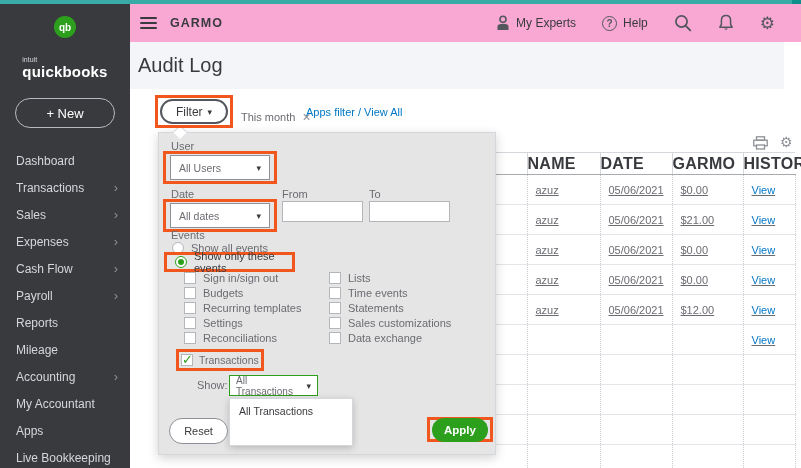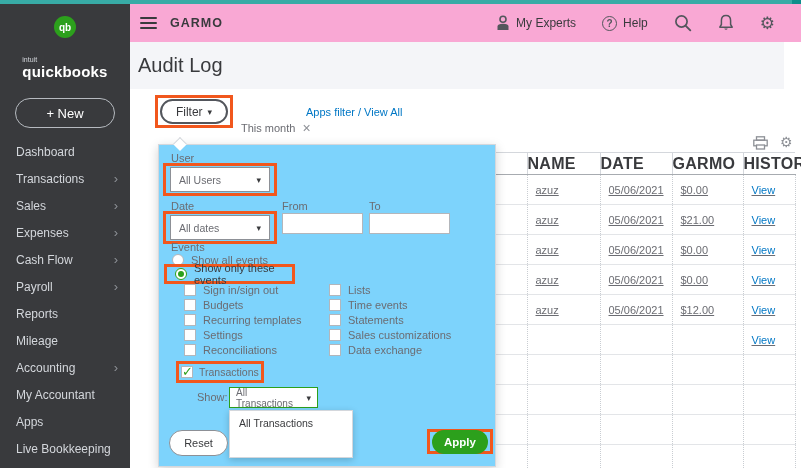--- a/index.html
+++ b/index.html
@@ -15,21 +15,21 @@
   .topstrip { position:absolute; left:0; top:0; width:801px; height:4px; background:#38aba6; z-index:50; }
   .topstrip-end { position:absolute; right:0; top:0; width:9px; height:4px; background:#0d8f8b; }
 
   
   .sidebar { position:absolute; left:0; top:4px; width:130px; height:464px; background:#393a3d; z-index:10; }
   .logo { display:flex; align-items:center; gap:18px; padding:12px 12px 6px 12px; cursor:pointer;flex-direction:column; }
   .qb-badge { width:22px; height:22px; border-radius:50%; background:#2ca01c; color:#fff; font-size:10px; font-weight:bold; display:flex; align-items:center; justify-content:center; }
   .logo-text { color:#fff; line-height:1; }
   .logo-sub { font-size:7px; display:block; margin-bottom:1px; color:#d4d7dc; }
   .logo-main { font-size:15px; font-weight:bold; letter-spacing:0.2px; }
-  .new-btn { margin:12px 15px 10px 15px; width:100px; height:30px; border:1.5px solid #b6bac0; border-radius:16px; background:transparent; color:#fff; font-size:13px; display:flex; align-items:center; justify-content:center; cursor:pointer; }
+  .new-btn { margin:12px 15px 19px 15px; width:100px; height:30px; border:1.5px solid #b6bac0; border-radius:16px; background:transparent; color:#fff; font-size:13px; display:flex; align-items:center; justify-content:center; cursor:pointer; }
   .nav { margin-top:4px; }
   .nav-item { height:27px; padding:0 12px 0 16px; display:flex; align-items:center; justify-content:space-between; color:#d4d7dc; font-size:12px; cursor:pointer; }
   .nav-item .chev { color:#8d9096; font-size:13px; }
 
   
   .topbar { position:absolute; left:130px; top:4px; width:671px; height:38px; background:#f9a8d4; display:flex; align-items:center; z-index:5; }
   .burger { width:17px; margin-left:10px; cursor:pointer; }
   .burger span { display:block; height:2px; background:#393a3d; margin:3px 0; border-radius:1px; }
   .company { margin-left:13px; font-size:12.5px; font-weight:bold; letter-spacing:1px; color:#393a3d; }
   .topbar-right { margin-left:auto; display:flex; align-items:center; gap:0; }
@@ -40,39 +40,39 @@
 
   
   .titleband { position:absolute; left:113px; top:42px; width:671px; height:47px; background:#f4f5f8; display:flex; align-items:center; }
   .page-title { margin-left:25px; font-size:20px; color:#393a3d; }
 
   
   .hl { border:3px solid #f1571d; display:flex; align-items:center; justify-content:center; }
   .filter-hl { position:absolute; left:155px; top:95px; width:78px; height:33px; z-index:6; background:#fff; }
   .filter-btn { width:68px; height:25px; border:2px solid #53565c; border-radius:13px; background:#fff; font-size:12px; color:#393a3d; display:flex; align-items:center; justify-content:center; gap:5px; cursor:pointer; }
   .caret { font-size:9px; color:#393a3d; }
-  .chip { position:absolute; left:241px; top:121px; font-size:11px; color:#6b6c72; display:flex; align-items:center; gap:7px; }
+  .chip { position:absolute; left:241px; top:110px; font-size:11px; color:#6b6c72; display:flex; align-items:center; gap:7px; }
   .chip .x { font-size:14px; color:#8d9096; cursor:pointer; line-height:1; }
   .clear-link { position:absolute; left:306px; top:106px; font-size:11px; color:#0077c5; cursor:pointer; }
 
   
   .tablewrap { position:absolute; left:496px; top:136px; width:300px; z-index:1; }
   .tbl-icons { position:relative; height:15px; }
   .tbl-icons .print { position:absolute; left:257px; top:0; cursor:pointer; }
   .tbl-icons .tgear { position:absolute; left:284px; top:-2px; font-size:14px; color:#8d9096; cursor:pointer; }
   table.grid { border-collapse:collapse; table-layout:fixed; width:299px; margin-top:1px; }
   table.grid th { height:22px; font-size:16px; font-weight:bold; color:#393a3d; text-align:left; padding-left:0; letter-spacing:0.3px; border-top:1px solid #d4d7dc; border-bottom:1px solid #a7abb0; border-left:1px solid #d4d7dc; }
   table.grid th:first-child { border-left:none; }
   table.grid td { height:30px; font-size:11px; color:#6b6c72; padding-left:8px; border-bottom:1px solid #e3e5e8; border-left:1px dotted #c9cdd2;text-decoration:underline; }
   table.grid td:first-child { border-left:none; }
   table.grid td:last-child { border-right:1px dotted #c9cdd2; }
   .view-link { color:#0077c5; cursor:pointer; }
 
   
-  .panel { position:absolute; left:158px; top:144px; width:338px; height:323px; background:#7dd3fc; border:1px solid #d4d7dc; box-shadow:0 3px 10px rgba(0,0,0,0.18); z-index:4; }
+  .panel { position:absolute; left:158px; top:132px; width:338px; height:323px; background:#e5e5e5; border:1px solid #d4d7dc; box-shadow:0 3px 10px rgba(0,0,0,0.18); z-index:4; }
   .panel .notch { position:absolute; left:16px; top:-6px; width:10px; height:10px; background:#fff; border-left:1px solid #d4d7dc; border-top:1px solid #d4d7dc; transform:rotate(45deg); }
   .plabel { position:absolute; font-size:11px; color:#6b6c72; }
   .pselect { width:100px; height:25px; border:1px solid #8d9096; background:#fff; display:flex; align-items:center; justify-content:space-between; padding:0 8px; font-size:10.5px; color:#6b6c72; cursor:pointer; }
   .hl-user { position:absolute; left:4px; top:18px; width:114px; height:33px; }
   .hl-date { position:absolute; left:4px; top:66px; width:114px; height:33px; }
   .pinput { position:absolute; width:81px; height:21px; border:1px solid #b3b6bb; background:#fff; font-size:11px; padding:0 5px; color:#393a3d; }
   .radio-row { position:absolute; display:flex; align-items:center; gap:7px; font-size:11px; color:#6b6c72; }
   .radio { width:12px; height:12px; border:1px solid #b3b6bb; border-radius:50%; background:#fff; flex:0 0 auto; }
   .hl-radio2 { position:absolute; left:5px; top:119px; width:131px; height:20px; justify-content:flex-start; gap:7px; padding-left:8px; font-size:11px; color:#393a3d; }
   .radio.on { border-color:#2ca01c; position:relative; }

